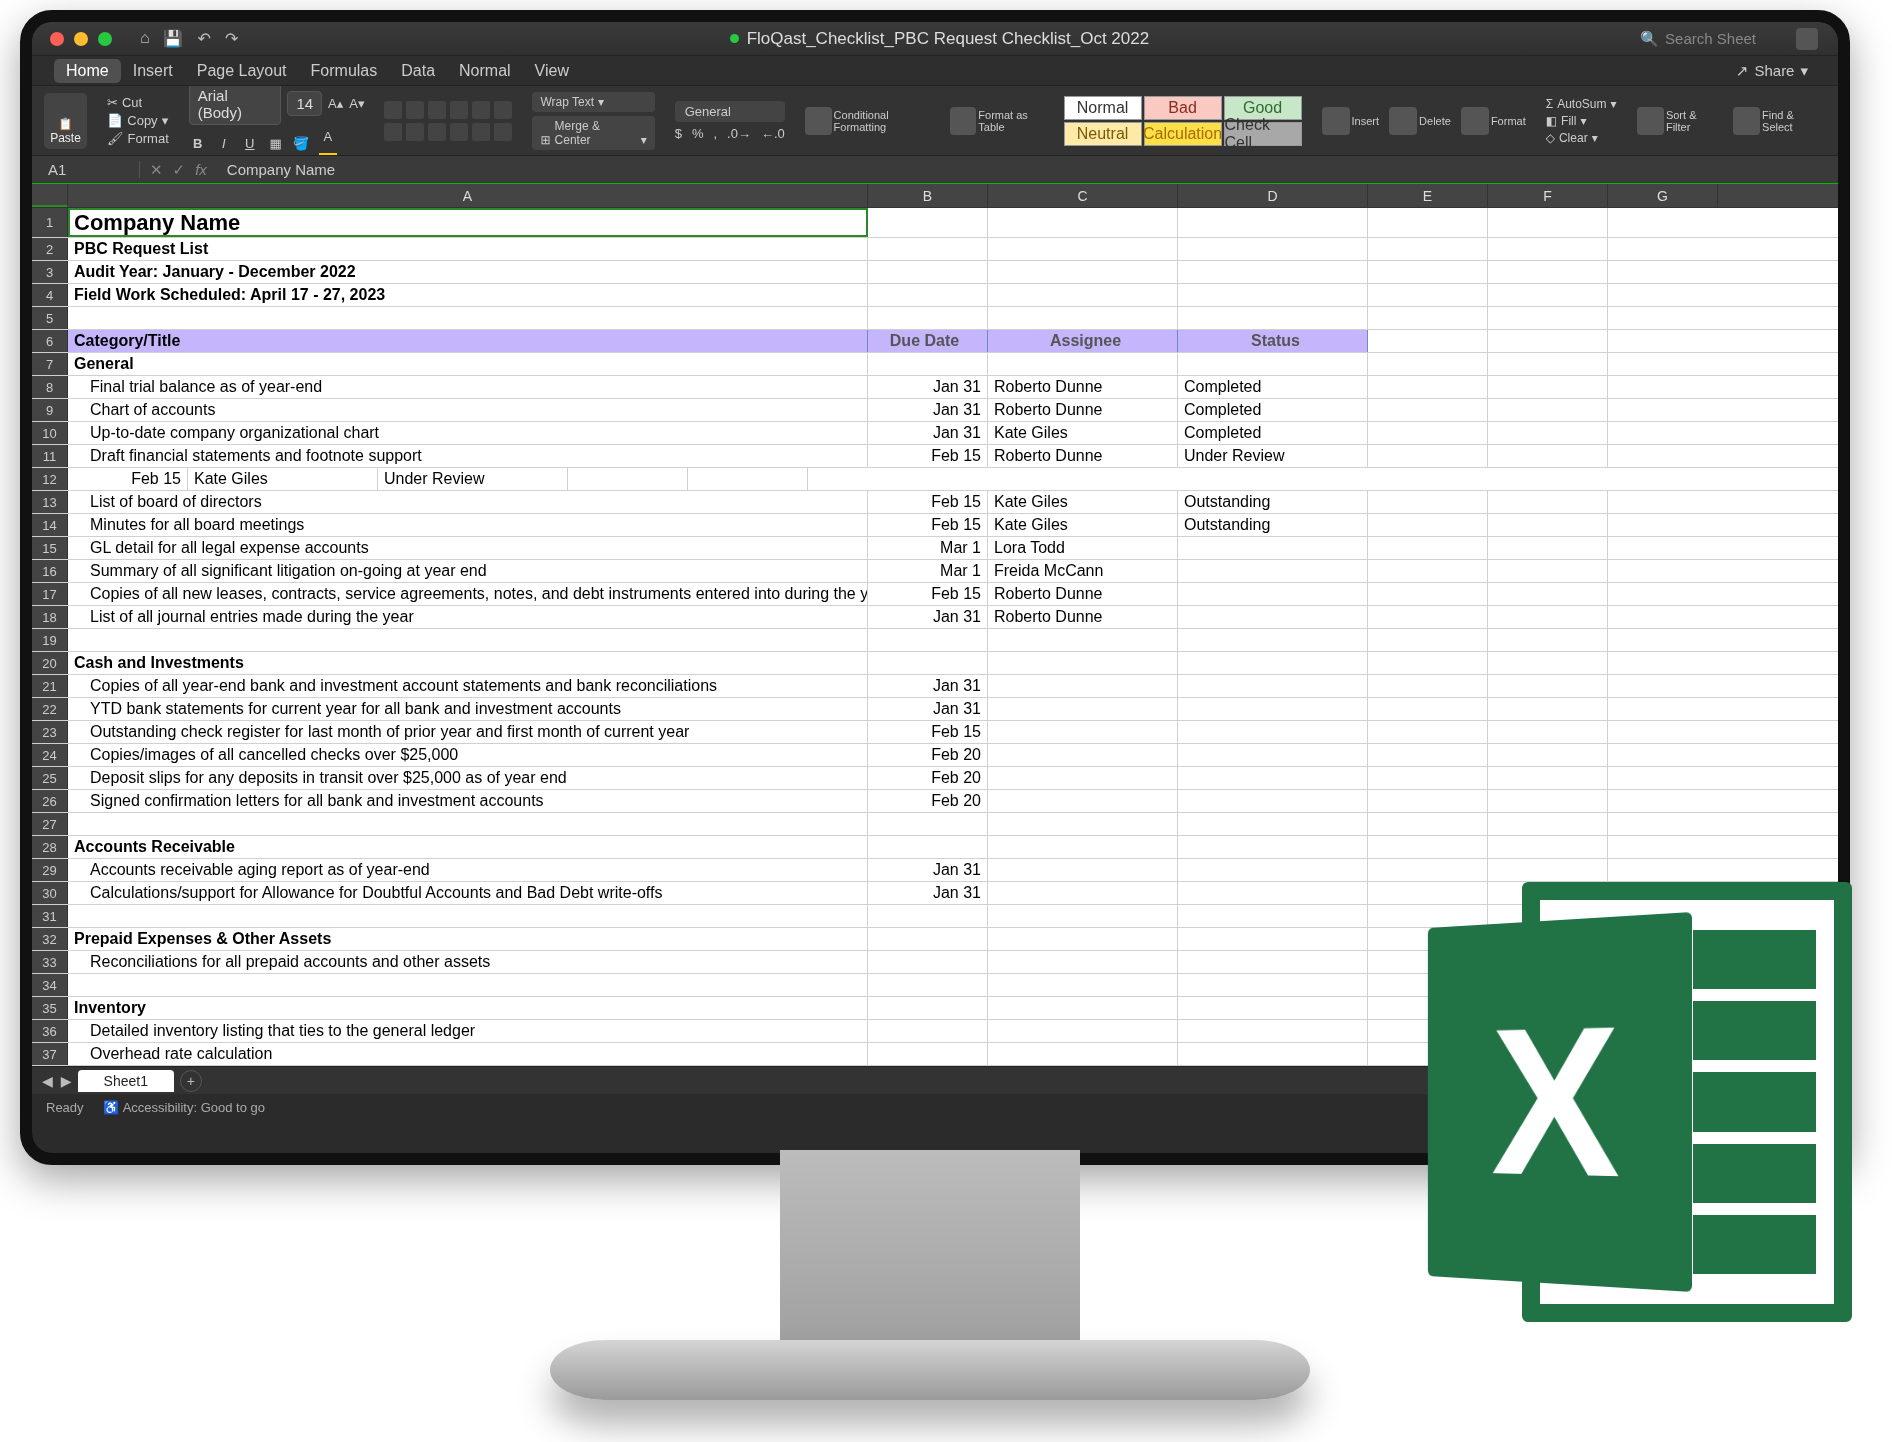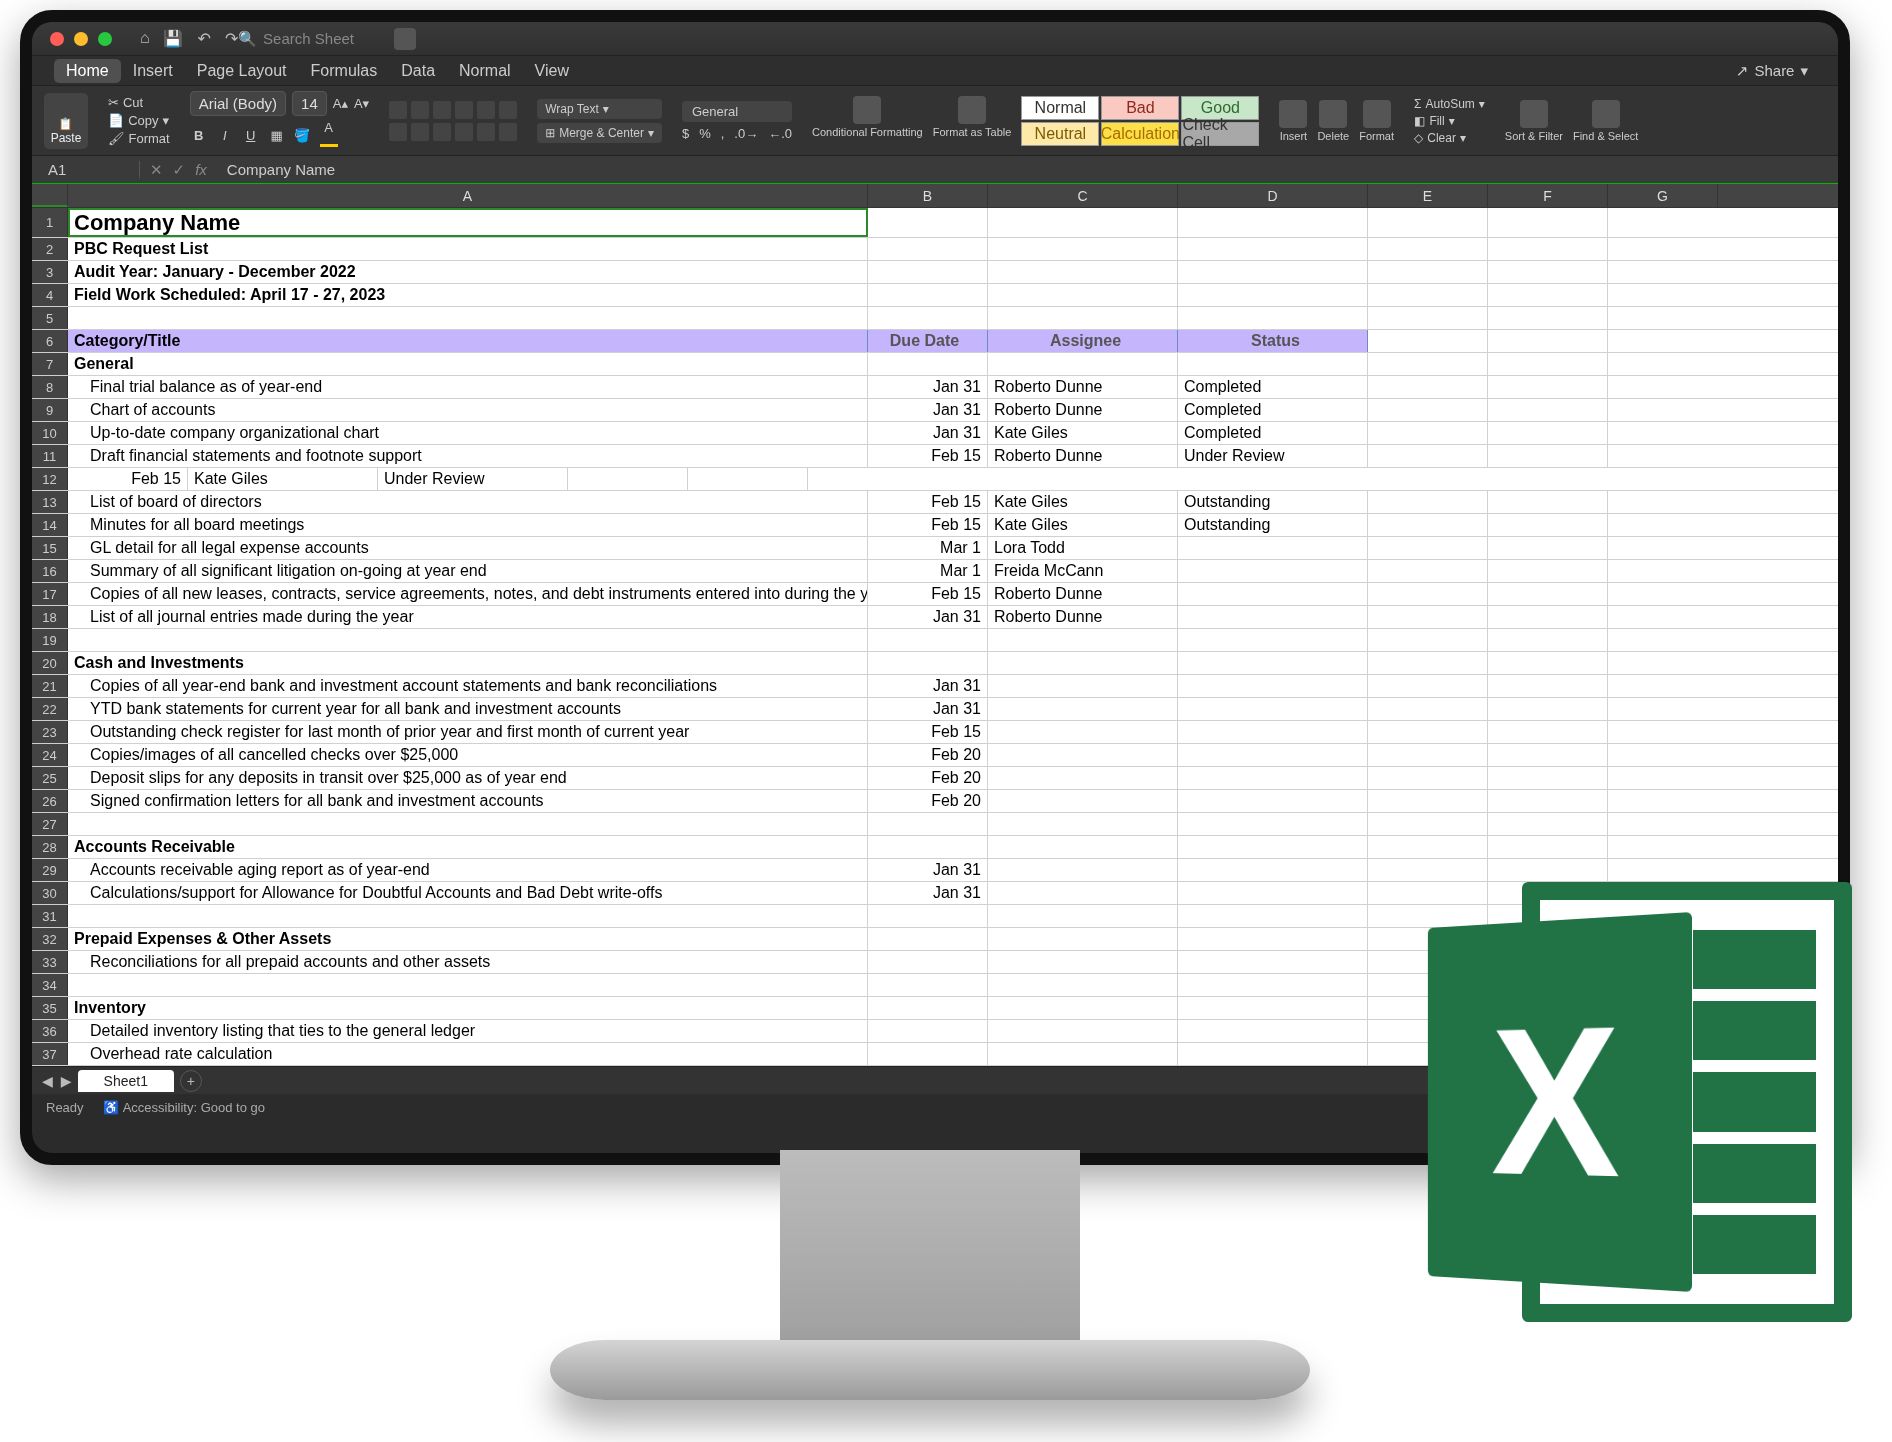--- a/index.html
+++ b/index.html
@@ -62,21 +62,21 @@
   .font-bot{display:flex;gap:6px;align-items:center}
   .biu{display:flex;gap:8px}
   .biu span{width:18px;text-align:center}
   .color-chip{width:18px;height:3px;background:#ffcc00;display:inline-block}
   .align-grid{display:grid;grid-template-columns:repeat(3,18px) repeat(3,18px);grid-template-rows:repeat(2,18px);gap:4px}
   .align-grid div{background:#444;border-radius:2px}
   .wrap-btn{background:#444;padding:3px 8px;border-radius:4px;font-size:12px;display:flex;align-items:flex-end;gap:4px}
   .num-fmt{display:flex;flex-direction:column;gap:4px}
   .num-fmt .sel{background:#444;padding:3px 10px;border-radius:4px;font-size:13px}
   .num-fmt .icons{display:flex;gap:10px}
-  .cond-btn{display:flex;flex-direction:column;align-items:center;font-size:11px;gap:2px}
+  .cond-btn{display:flex;flex-direction:row;align-items:center;font-size:11px;gap:2px}
   .cond-btn .ico{width:28px;height:28px;background:#555;border-radius:4px}
   .style-cells{display:grid;grid-template-columns:repeat(3,78px);grid-template-rows:repeat(2,24px);gap:2px}
   .style-cells div{border:1px solid #999;display:flex;align-items:center;justify-content:center;font-size:16px}
   .s-normal{background:#fff;color:#333}
   .s-bad{background:#f9c9c2;color:#8b2b1f}
   .s-good{background:#c8e6c8;color:#2e6b2e}
   .s-neutral{background:#ffe9a8;color:#7a5c00}
   .s-calc{background:#fde047;color:#a86c00}
   .s-check{background:#a8a8a8;color:#333}
   .ed-row{display:flex;flex-direction:column;gap:3px;font-size:12px}
@@ -140,20 +140,24 @@
         <div class="tl-dot red"></div>
         <div class="tl-dot yellow"></div>
         <div class="tl-dot green"></div>
       </div>
       <div class="tb-icons">
         <span>⌂</span>
         <span>💾</span>
         <span>↶</span>
         <span>↷</span>
       </div>
+      <div class="tb-title">
+        <span class="greendot"></span>
+        <span>FloQast_Checklist_PBC Request Checklist_Oct 2022</span>
+      </div>
       <div class="tb-search">
         <span>🔍</span>
         <span>Search Sheet</span>
       </div>
       <div class="tb-user"></div>
     </div>
 
     <div class="menurow">
       <span class="tab active">Home</span>
       <span class="tab">Insert</span>

